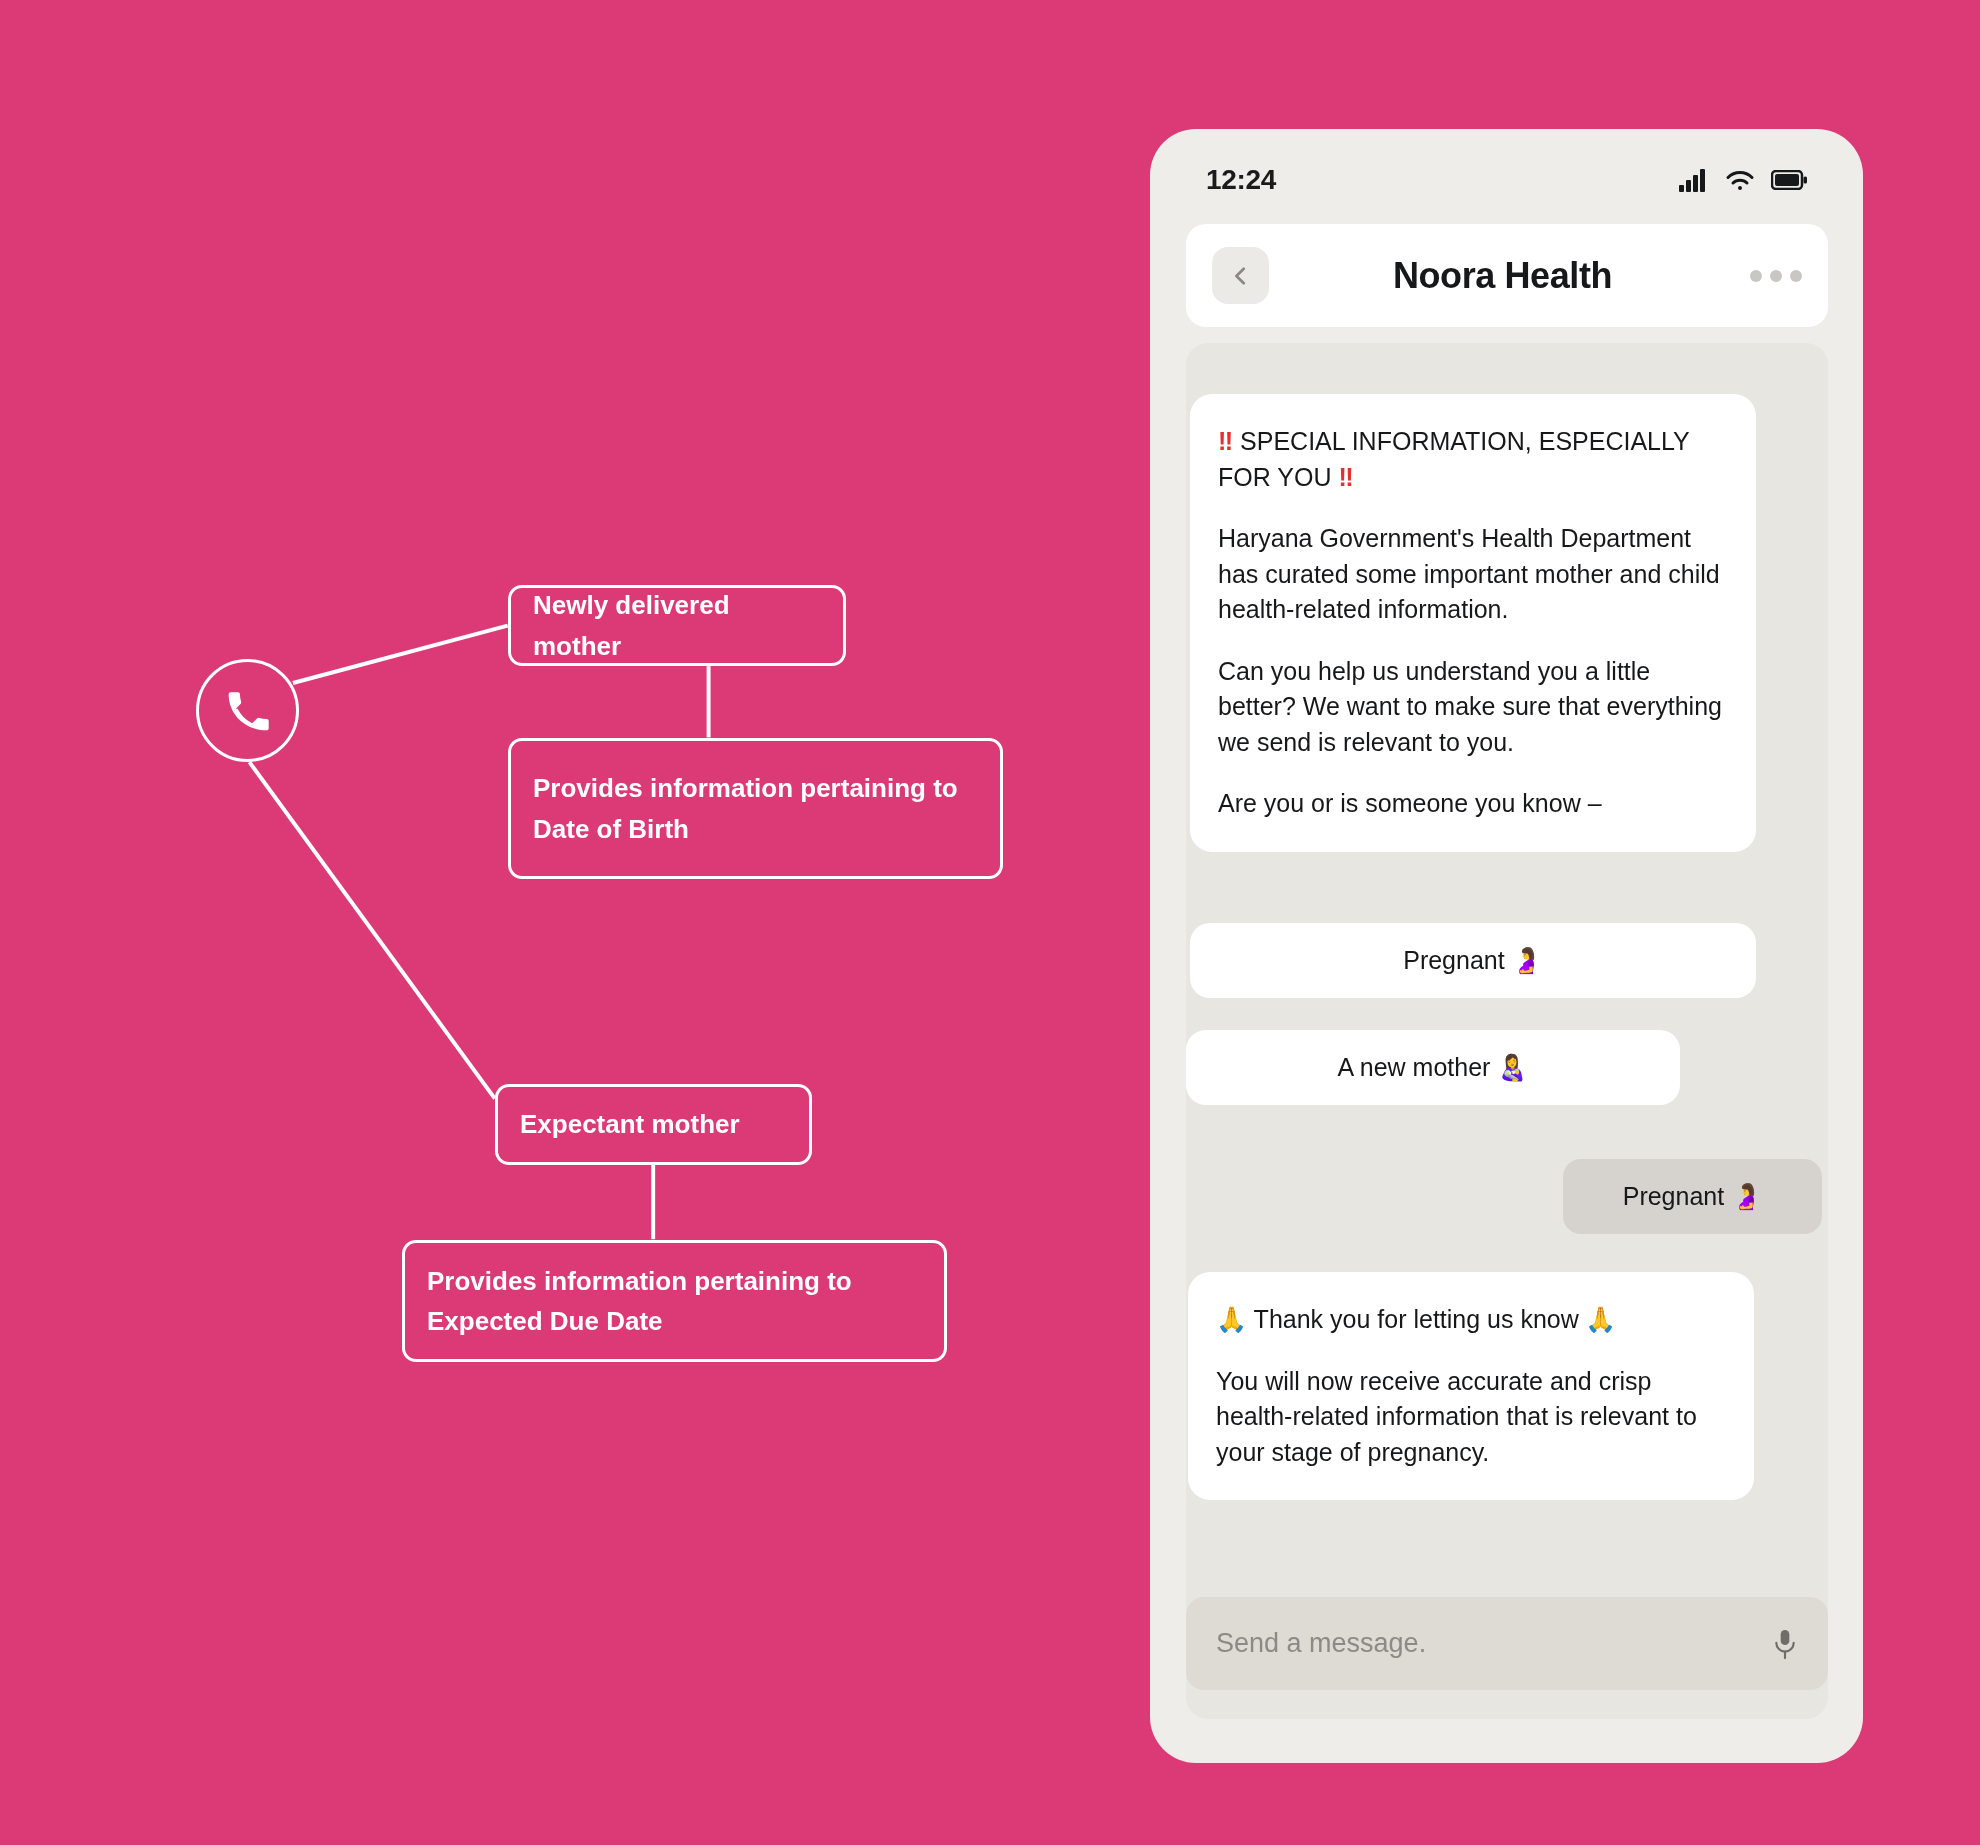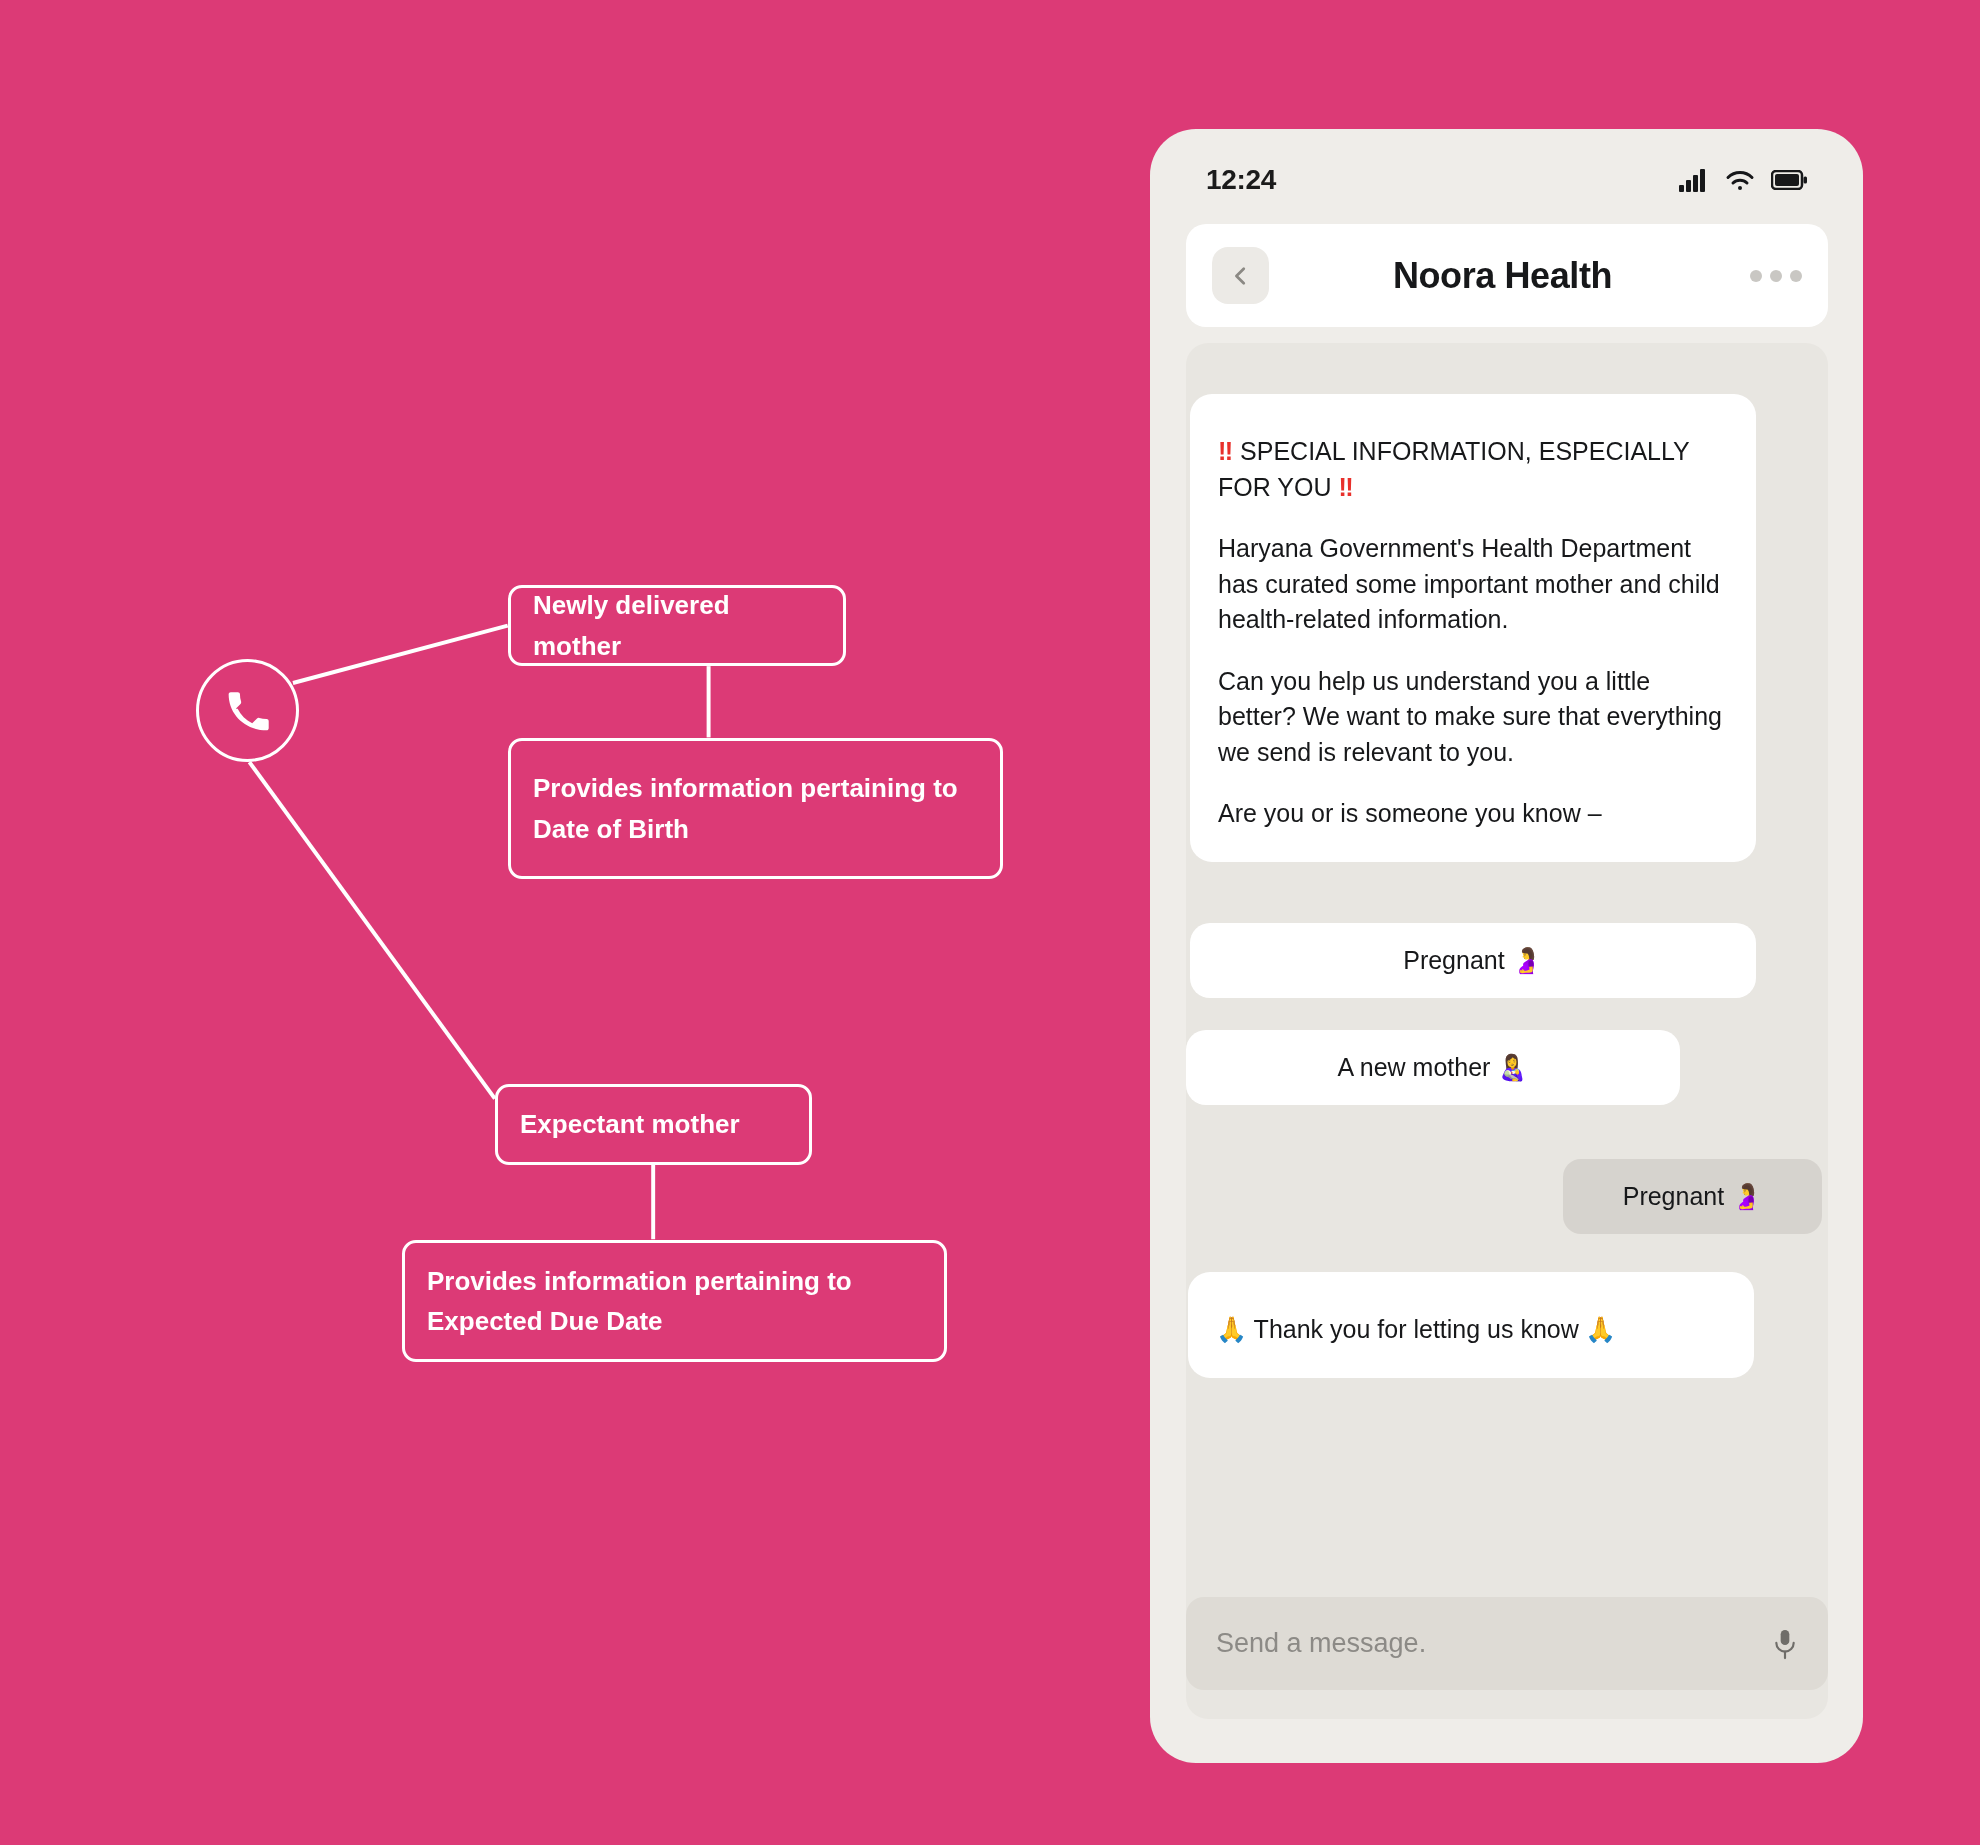--- a/index.html
+++ b/index.html
@@ -175,21 +175,21 @@
   }
 
   #bubble-intro {
     position: absolute;
     left: 4px; top: 51px;
     width: 566px;
     padding: 28px 28px 30px 28px;
   }
   .bang { color: #e8302b; font-weight: bold; }
   .para { margin-top: 26px; }
-  .para:first-child { margin-top: 12px; }
+  .para:first-child { margin-top: 2px; }
 
   .option-btn {
     position: absolute;
     background: #ffffff;
     border-radius: 20px;
     display: flex;
     align-items: center;
     justify-content: center;
     font-size: 25px;
     color: #17181a;
@@ -348,20 +348,21 @@
     <div class="option-btn" id="option-new-mother">
       <span>A new mother 👩‍🍼</span>
     </div>
 
     <div id="sent-bubble">
       <span>Pregnant 🤰</span>
     </div>
 
     <div class="bubble" id="bubble-thanks">
       <div class="para">🙏 Thank you for letting us know 🙏</div>
+      <div class="para">You will now receive accurate and crisp health-related information that is relevant to your stage of pregnancy.</div>
     </div>
 
   </div>
 
   <div id="input-bar">
     <div id="input-placeholder">Send a message.</div>
     <span id="mic-icon">
       <svg viewBox="0 0 24 30" fill="none" stroke="#6f6d69" stroke-width="2" stroke-linecap="round">
         <rect x="8" y="2" width="8" height="14" rx="4" fill="#6f6d69" stroke="none"></rect>
         <path d="M4 14a8 8 0 0 0 16 0"></path>

